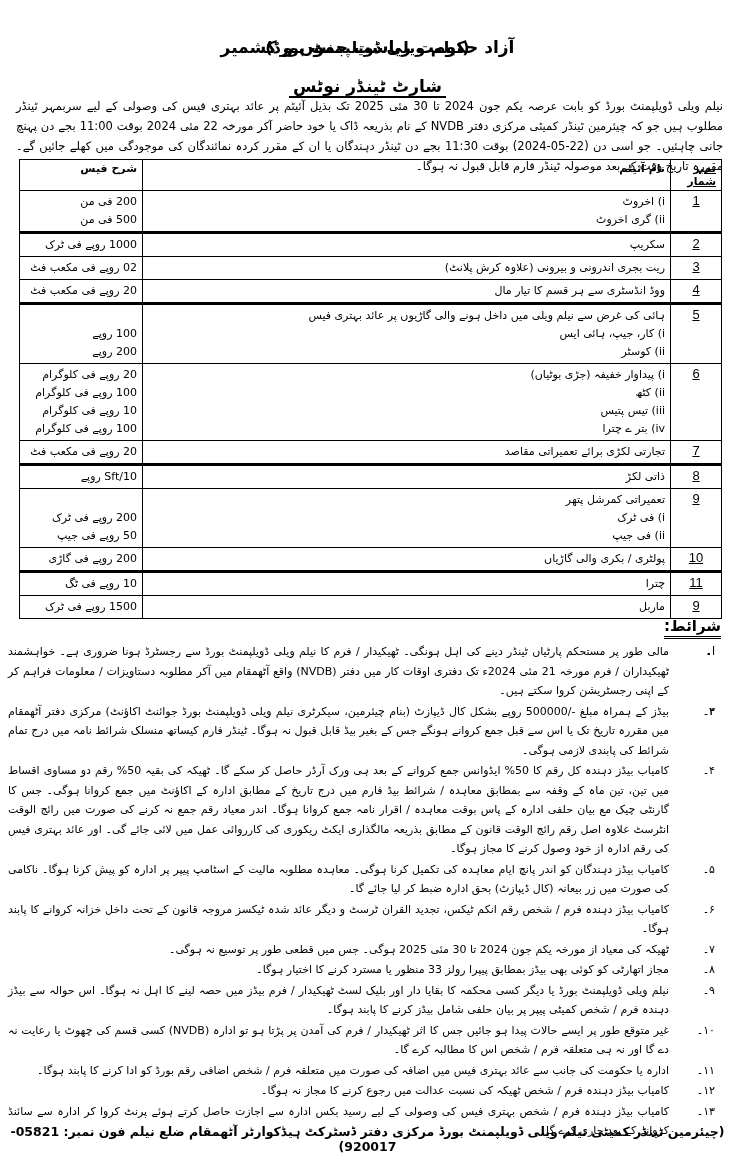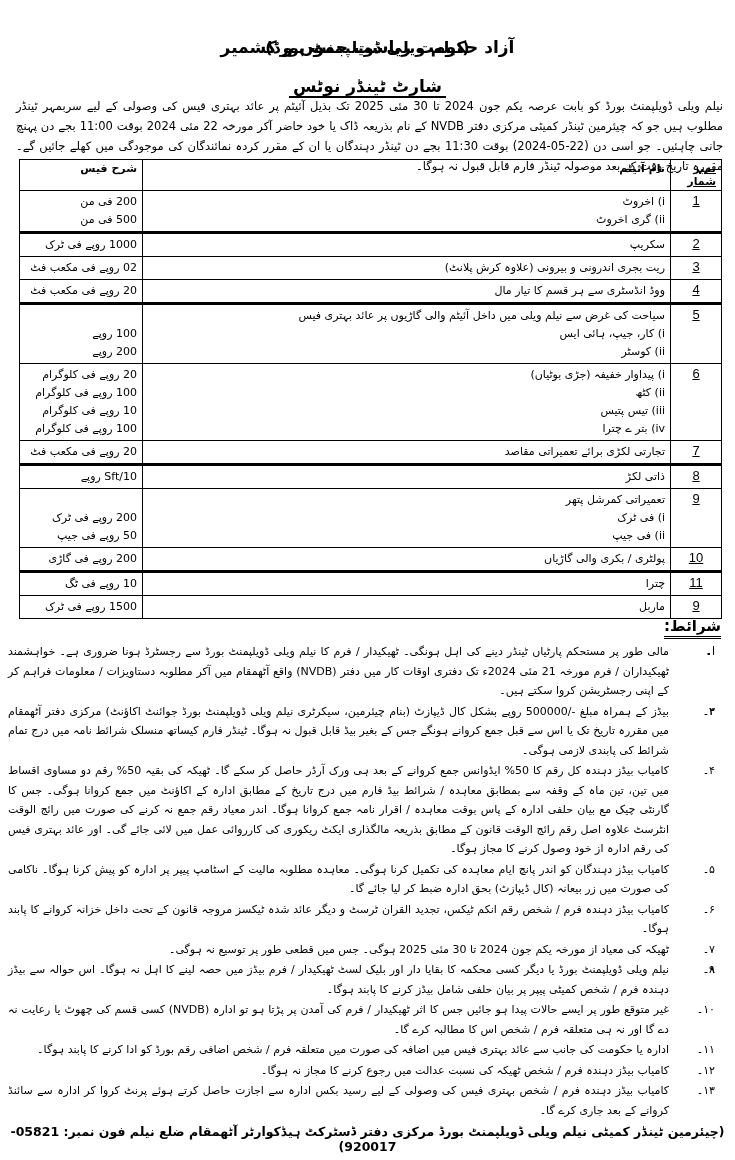--- a/index.html
+++ b/index.html
@@ -76,21 +76,21 @@
         <td class="col-name">
           <span class="line">ووڈ انڈسٹری سے ہر قسم کا تیار مال</span>
         </td>
         <td class="col-fee">
           <span class="line">20 روپے فی مکعب فٹ</span>
         </td>
       </tr>
       <tr class="thick">
         <td class="col-no">5</td>
         <td class="col-name">
-          <span class="line">سیاحت کی غرض سے نیلم ویلی میں داخل آئیٹم والی گاڑیوں پر عائد بہتری فیس</span>
+          <span class="line">ہائی کی غرض سے نیلم ویلی میں داخل ہونے والی گاڑیوں پر عائد بہتری فیس</span>
           <span class="line">i) کار، جیپ، ہائی ایس</span>
           <span class="line">ii) کوسٹر</span>
         </td>
         <td class="col-fee">
           <span class="line"></span>
           <span class="line">100 روپے</span>
           <span class="line">200 روپے</span>
         </td>
       </tr>
       <tr>
@@ -172,21 +172,21 @@
 <div class="conditions-title">شرائط:</div>
 <div class="conds" id="conds">
     <div class="cond"><span class="num">ا۔</span></div>
     <div class="cond"><span class="num">ا۔</span><span>مالی طور پر مستحکم پارٹیاں ٹینڈر دینے کی اہل ہونگی۔ ٹھیکیدار / فرم کا نیلم ویلی ڈویلپمنٹ بورڈ سے رجسٹرڈ ہونا ضروری ہے۔ خواہشمند ٹھیکیداران / فرم مورخہ 21 مئی 2024ء تک دفتری اوقات کار میں دفتر (NVDB) واقع آٹھمقام میں آکر مطلوبہ دستاویزات / معلومات فراہم کر کے اپنی رجسٹریشن کروا سکتے ہیں۔</span></div>
     <div class="cond"><span class="num">۲۔</span></div>
     <div class="cond"><span class="num">۳۔</span><span>بیڈز کے ہمراہ مبلغ -/500000 روپے بشکل کال ڈیپازٹ (بنام چیئرمین، سیکرٹری نیلم ویلی ڈویلپمنٹ بورڈ جوائنٹ اکاؤنٹ) مرکزی دفتر آٹھمقام میں مقررہ تاریخ تک یا اس سے قبل جمع کروانے ہونگے جس کے بغیر بیڈ قابل قبول نہ ہوگا۔ ٹینڈر فارم کیساتھ منسلک شرائط نامہ میں درج تمام شرائط کی پابندی لازمی ہوگی۔</span></div>
     <div class="cond"><span class="num">۴۔</span><span>کامیاب بیڈز دہندہ کل رقم کا 50% ایڈوانس جمع کروانے کے بعد ہی ورک آرڈر حاصل کر سکے گا۔ ٹھیکہ کی بقیہ 50% رقم دو مساوی اقساط میں تین، تین ماہ کے وقفہ سے بمطابق معاہدہ / شرائط بیڈ فارم میں درج تاریخ کے مطابق ادارہ کے اکاؤنٹ میں جمع کروانا ہوگی۔ جس کا گارنٹی چیک مع بیان حلفی ادارہ کے پاس بوقت معاہدہ / اقرار نامہ جمع کروانا ہوگا۔ اندر معیاد رقم جمع نہ کرنے کی صورت میں رائج الوقت انٹرسٹ علاوہ اصل رقم رائج الوقت قانون کے مطابق بذریعہ مالگذاری ایکٹ ریکوری کی کارروائی عمل میں لائی جائے گی۔ اور عائد بہتری فیس کی رقم ادارہ از خود وصول کرنے کا مجاز ہوگا۔</span></div>
     <div class="cond"><span class="num">۵۔</span><span>کامیاب بیڈز دہندگان کو اندر پانچ ایام معاہدہ کی تکمیل کرنا ہوگی۔ معاہدہ مطلوبہ مالیت کے اسٹامپ پیپر پر ادارہ کو پیش کرنا ہوگا۔ ناکامی کی صورت میں زر بیعانہ (کال ڈیپازٹ) بحق ادارہ ضبط کر لیا جائے گا۔</span></div>
     <div class="cond"><span class="num">۶۔</span><span>کامیاب بیڈز دہندہ فرم / شخص رقم انکم ٹیکس، تجدید القران ٹرسٹ و دیگر عائد شدہ ٹیکسز مروجہ قانون کے تحت داخل خزانہ کروانے کا پابند ہوگا۔</span></div>
     <div class="cond"><span class="num">۷۔</span><span>ٹھیکہ کی معیاد از مورخہ یکم جون 2024 تا 30 مئی 2025 ہوگی۔ جس میں قطعی طور پر توسیع نہ ہوگی۔</span></div>
-    <div class="cond"><span class="num">۸۔</span></div>
+    <div class="cond"><span class="num">۸۔</span><span>مجاز اتھارٹی کو کوئی بھی بیڈز بمطابق پیپرا رولز 33 منظور یا مسترد کرنے کا اختیار ہوگا۔</span></div>
     <div class="cond"><span class="num">۹۔</span><span>نیلم ویلی ڈویلپمنٹ بورڈ یا دیگر کسی محکمہ کا بقایا دار اور بلیک لسٹ ٹھیکیدار / فرم بیڈز میں حصہ لینے کا اہل نہ ہوگا۔ اس حوالہ سے بیڈز دہندہ فرم / شخص کمیٹی پیپر پر بیان حلفی شامل بیڈز کرنے کا پابند ہوگا۔</span></div>
     <div class="cond"><span class="num">۱۰۔</span><span>غیر متوقع طور پر ایسے حالات پیدا ہو جائیں جس کا اثر ٹھیکیدار / فرم کی آمدن پر پڑتا ہو تو ادارہ (NVDB) کسی قسم کی چھوٹ یا رعایت نہ دے گا اور نہ ہی متعلقہ فرم / شخص اس کا مطالبہ کرے گا۔</span></div>
     <div class="cond"><span class="num">۱۱۔</span><span>ادارہ یا حکومت کی جانب سے عائد بہتری فیس میں اضافہ کی صورت میں متعلقہ فرم / شخص اضافی رقم بورڈ کو ادا کرنے کا پابند ہوگا۔</span></div>
     <div class="cond"><span class="num">۱۲۔</span><span>کامیاب بیڈز دہندہ فرم / شخص ٹھیکہ کی نسبت عدالت میں رجوع کرنے کا مجاز نہ ہوگا۔</span></div>
     <div class="cond"><span class="num">۱۳۔</span><span>کامیاب بیڈز دہندہ فرم / شخص بہتری فیس کی وصولی کے لیے رسید بکس ادارہ سے اجازت حاصل کرتے ہوئے پرنٹ کروا کر ادارہ سے سائنڈ کروانے کے بعد جاری کرے گا۔</span></div>
   </div>
 
 <div class="footer">(چیئرمین ٹینڈر کمیٹی نیلم ویلی ڈویلپمنٹ بورڈ مرکزی دفتر ڈسٹرکٹ ہیڈکوارٹر آٹھمقام ضلع نیلم فون نمبر: 05821-920017)</div>
 
 </body></html>

